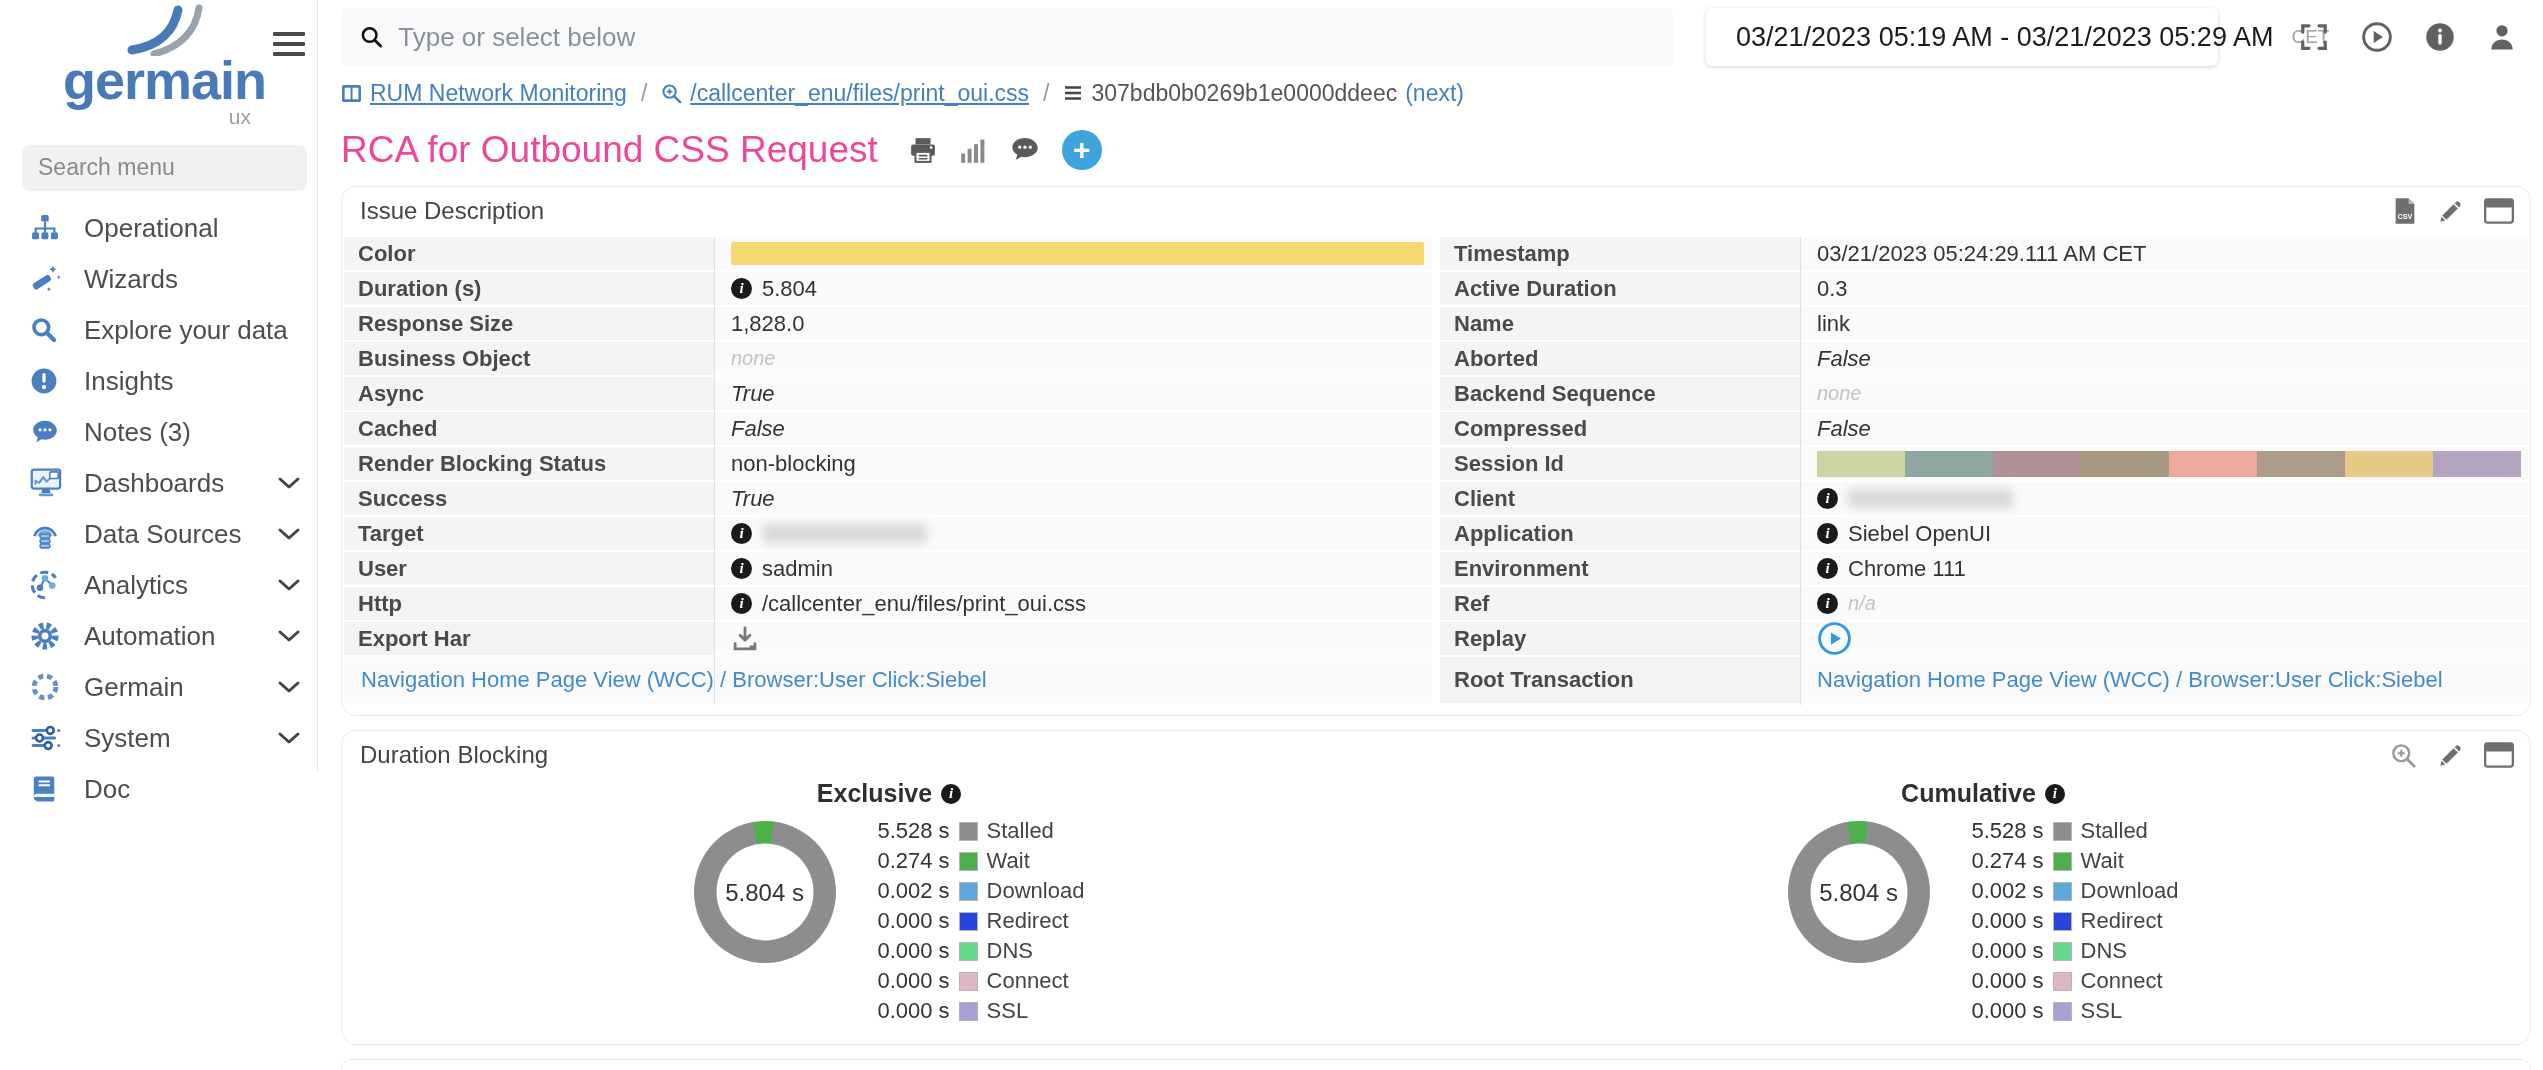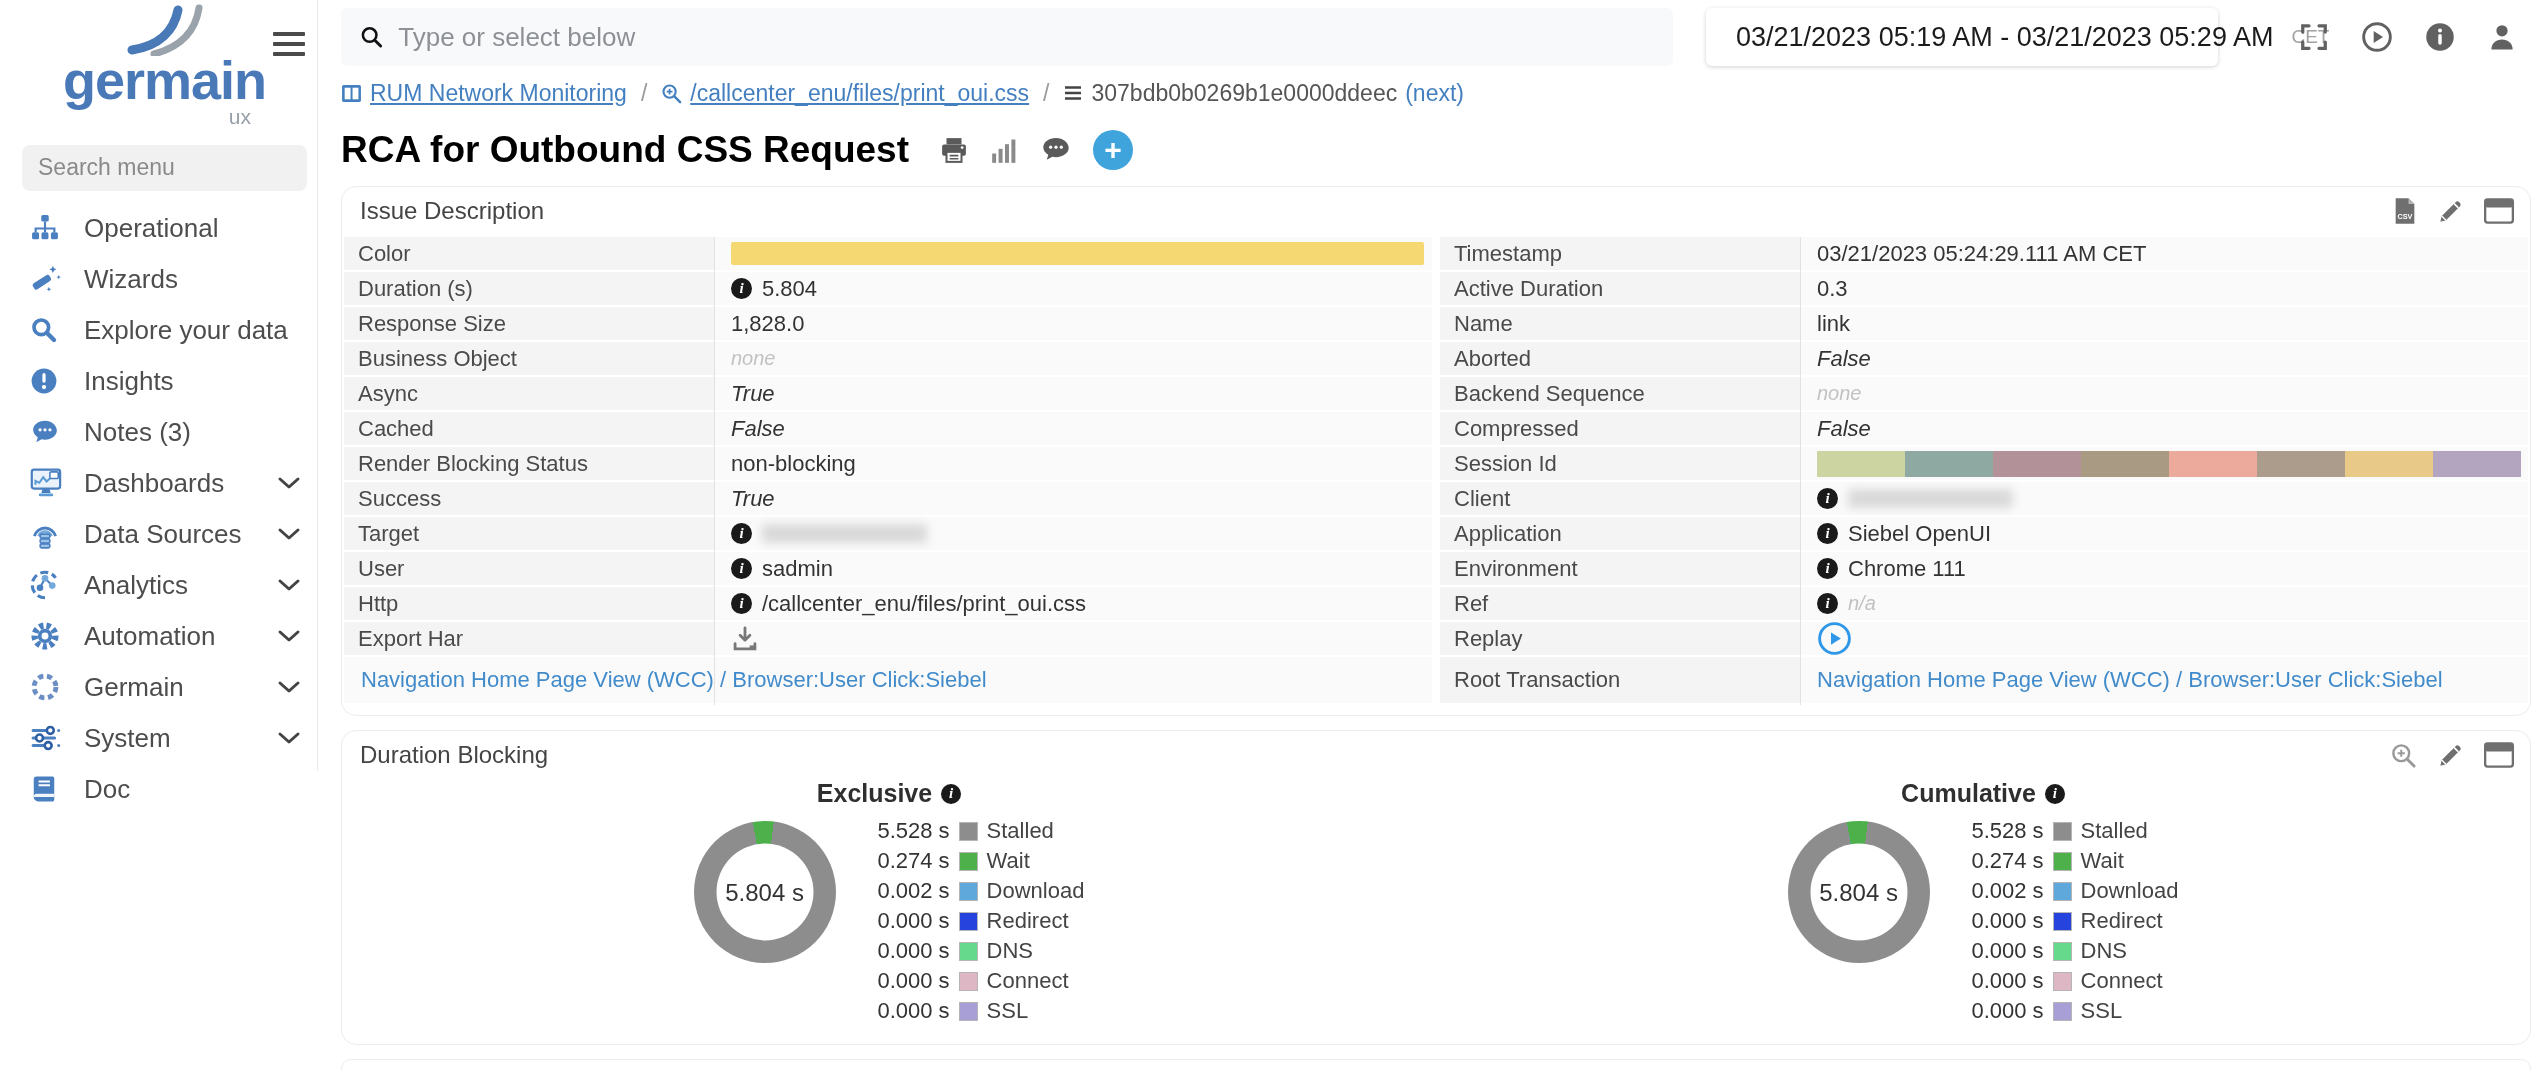--- a/index.html
+++ b/index.html
@@ -51,40 +51,40 @@
   .top-icons .tico { cursor:pointer; display:flex; }
   
   .breadcrumb { display:flex; align-items:center; gap:10px; padding:4px 0 0 34px; font-size:23px; height:34px; }
   .crumb { display:flex; align-items:center; gap:8px;text-align:right; }
   .crumb a { color:#4480c0; text-decoration:underline; cursor:pointer; }
   .crumb-sep { color:#9a9a9a; padding:0 4px; }
   .crumb-id { color:#555; }
   .next-link { color:#4480c0; cursor:pointer; }
   
   .title-row { display:flex; align-items:center; gap:24px; padding:20px 0 0 34px; height:64px; }
-  .page-title { font-size:37px; font-weight:700; color:#000000; }
+  .page-title { font-size:37px; font-weight:400; color:#ec4899; }
   .title-icons { display:flex; align-items:center; gap:22px; margin-left:6px; }
   .plus-btn {
     width:40px; height:40px; border-radius:50%; background:#3fa3dc; color:#fff;
     display:flex; align-items:center; justify-content:center; font-size:30px; font-weight:700; cursor:pointer;
   }
   
   .panel { border:1px solid #ececec; border-radius:15px; margin:14px 12px 0 34px; overflow:hidden; background:#fff; }
   .panel-head { display:flex; align-items:center; padding:10px 16px 8px 18px; }
   .panel-title { font-size:24px; font-weight:400; color:#444; }
   .panel-actions { margin-left:auto; display:flex; align-items:center; gap:20px; }
   .panel-actions .pico { cursor:pointer; display:flex; }
   
   .dual-table { display:flex; gap:8px; padding:4px 2px 10px 2px; }
   .thalf { flex:1; position:relative; }
   .thalf .vline { position:absolute; top:0; bottom:0; width:1px; background:#e2e2e2; z-index:2; }
   .thalf.left .vline { left:370px; } .thalf.right .vline { left:360px; }
   .trow { display:flex; margin-bottom:2px; height:33px; }
   .trow.tall { height:46px; }
-  .tlabel { background:#f4f4f4; font-size:22px; color:#4a4a4a; display:flex; align-items:center; padding-left:14px; }
+  .tlabel { background:#f4f4f4; font-size:22px; color:#4a4a4a; display:flex; align-items:center; padding-left:14px;font-weight:bold; }
   .thalf.left .tlabel { width:370px; } .thalf.right .tlabel { width:360px; }
   .tvalue { flex:1; background:#fafafa; font-size:22px; color:#333; display:flex; align-items:center; padding-left:17px; gap:10px; }
   .it { font-style:italic; }
   .muted { font-style:italic; color:#c2c2c2; font-size:20px; }
   .tlink { color:#428bca; text-decoration:none; cursor:pointer; }
   .swatch-bar { height:23px; border-radius:2px; flex:1; margin-right:8px; }
   .redact { width:165px; height:19px; background:#d9d9d9; border-radius:3px; filter:blur(5px); }
   .info-dot {
     width:21px; height:21px; border-radius:50%; background:#1a1a1a; color:#fff; flex:0 0 21px;
     display:inline-flex; align-items:center; justify-content:center;

